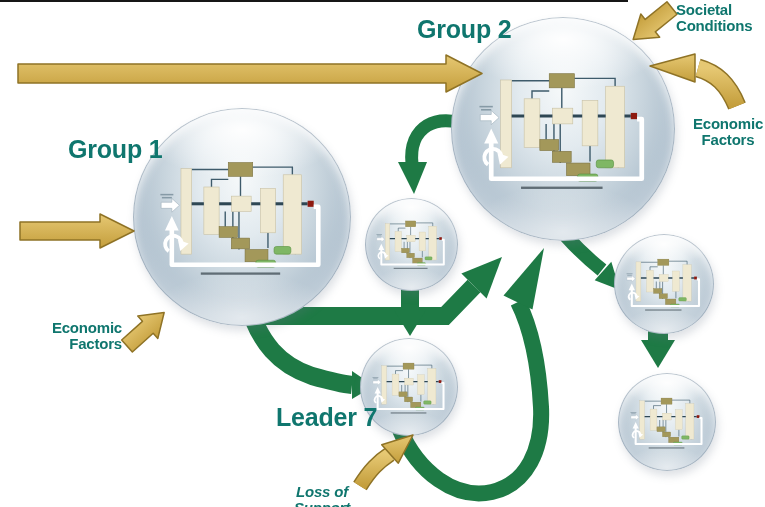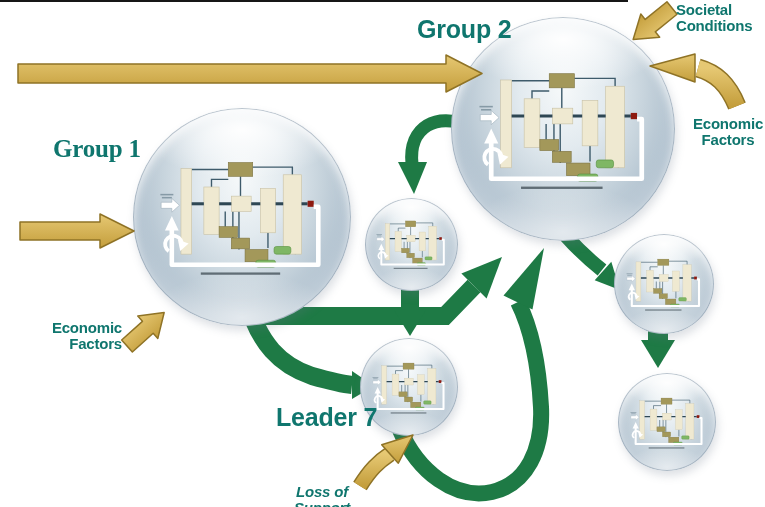--- a/index.html
+++ b/index.html
@@ -190,21 +190,21 @@
       <polygon points="695,54 695,82 650,66" fill="url(#goldgrad)" stroke="#8F7326" stroke-width="1.5" stroke-linejoin="round"></polygon>
     </g>
 
     <g>
       <path d="M360 486 C370 470 378 462 390 454" fill="none" stroke="#8F7326" stroke-width="16"></path>
       <path d="M360 486 C370 470 378 462 390 454" fill="none" stroke="url(#goldgrad)" stroke-width="13"></path>
       <polygon points="398.3,463.2 381.7,444.8 413,435" fill="url(#goldgrad)" stroke="#8F7326" stroke-width="1.5" stroke-linejoin="round"></polygon>
     </g>
   </svg>
 
-  <div class="lbl big" style="left:53px;top:138px;font-family:Liberation Serif, serif;">Group 1</div>
+  <div class="lbl big" style="left:68px;top:138px;">Group 1</div>
   <div class="lbl big" style="left:417px;top:18px;">Group 2</div>
   <div class="lbl big" style="left:276px;top:406px;">Leader 7</div>
 
   <div class="lbl small ta-l" style="left:676px;top:2px;width:86px;">Societal Conditions</div>
   <div class="lbl small ta-c" style="left:692px;top:116px;width:72px;">Economic Factors</div>
   <div class="lbl small ta-r" style="left:50px;top:320px;width:72px;">Economic Factors</div>
   <div class="lbl small ta-c" style="left:290px;top:484px;width:64px;font-style:italic;">Loss of Support</div>
 
 </div>
 

